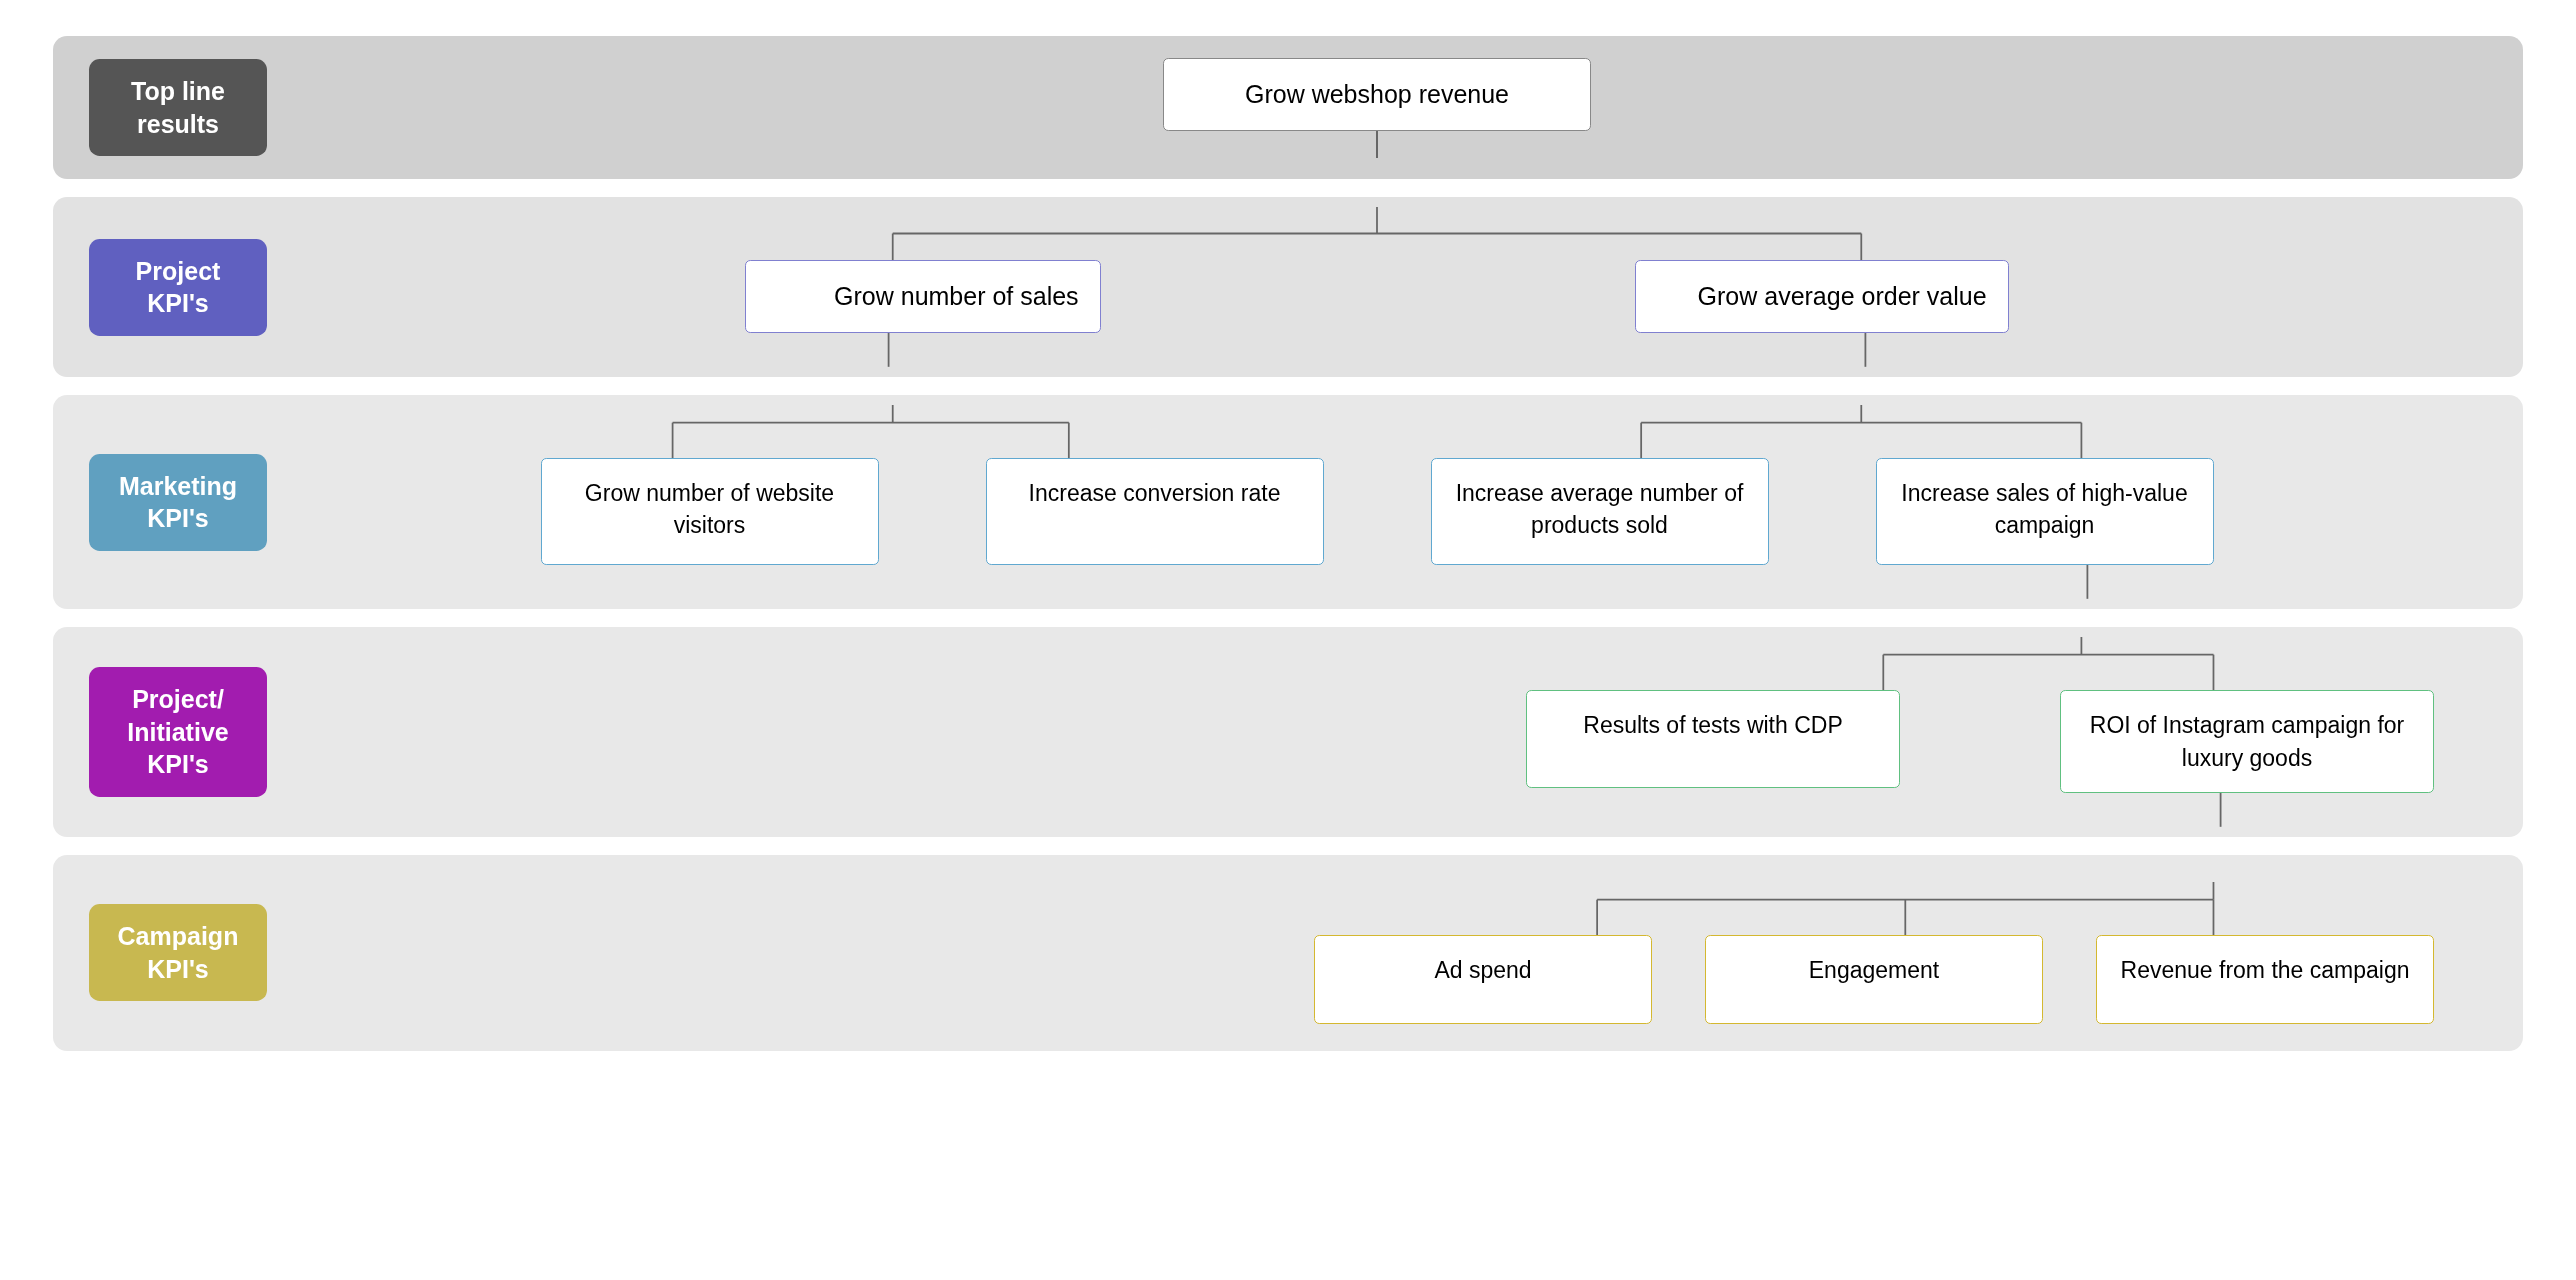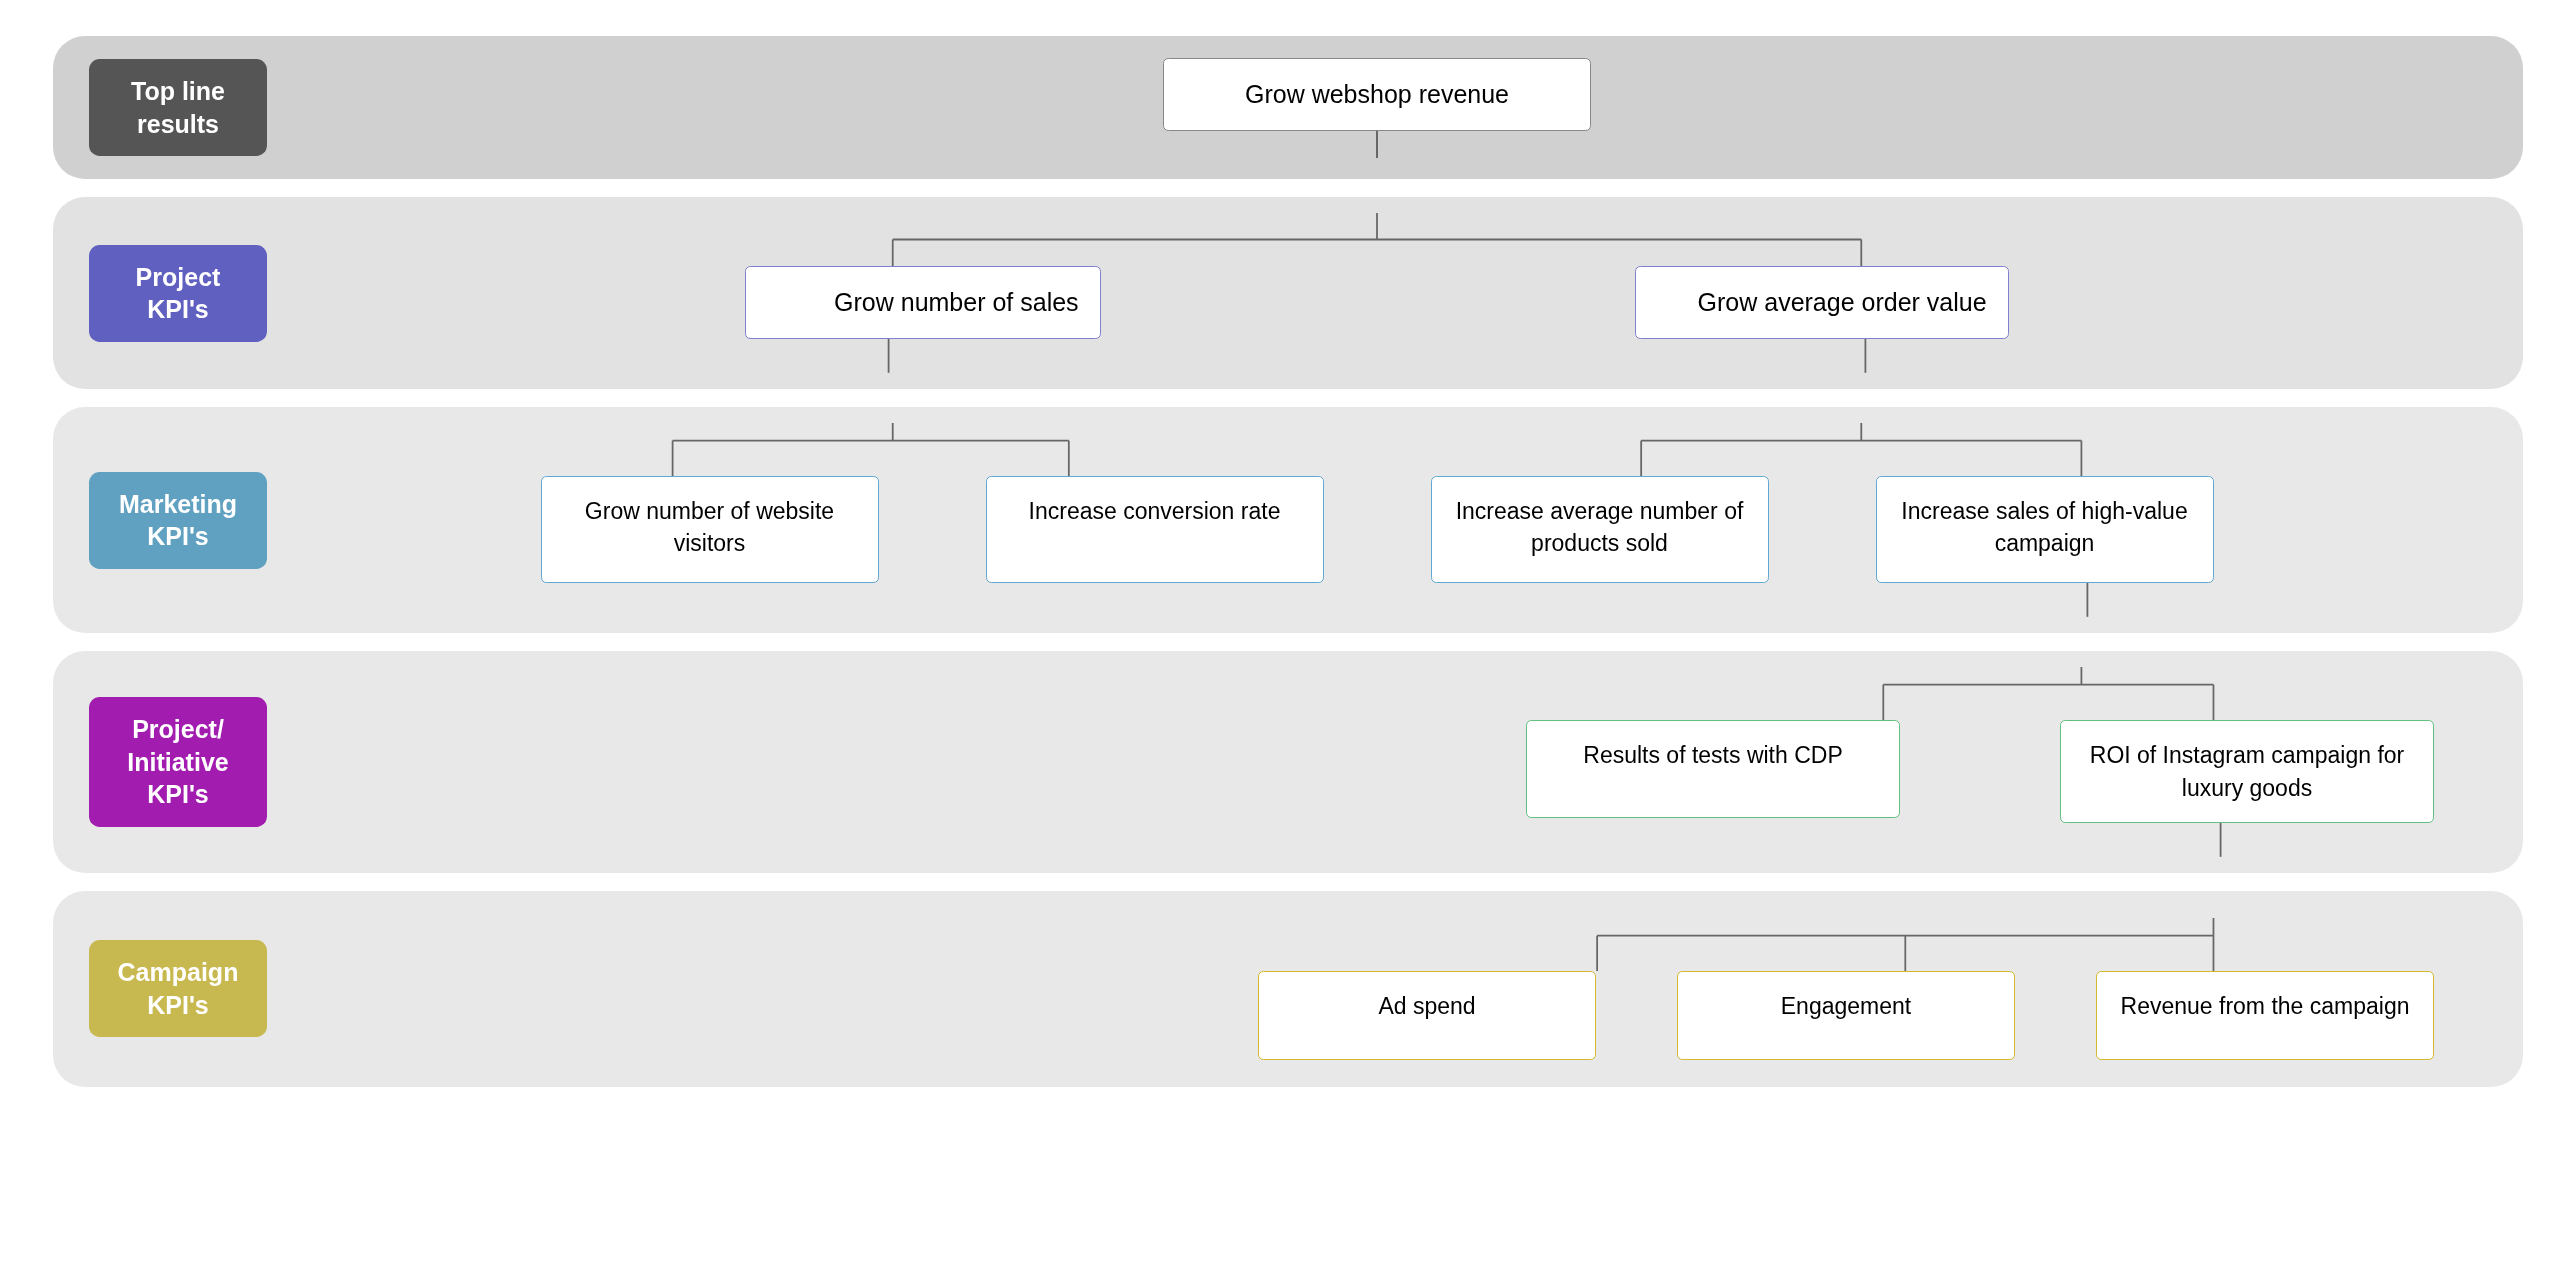--- a/index.html
+++ b/index.html
@@ -16,22 +16,22 @@
       padding: 36px 53px;
       display: flex;
       flex-direction: column;
       gap: 18px;
     }
 
     
     .band {
       display: flex;
       align-items: center;
-      border-radius: 32px;
-      padding: 16px 36px;
+      border-radius: 14px;
+      padding: 10px 36px;
       position: relative;
       min-height: 160px;
     }
 
     .band-label {
       width: 178px;
       min-width: 178px;
       border-radius: 10.7px;
       padding: 16px 18px;
       font-size: 25px;
@@ -175,21 +175,21 @@
     <div class="band-content">
       <div style="position:relative; width:100%; display:flex; flex-direction:column; align-items:center;">
 
         <svg width="100%" height="53" style="overflow:visible; display:block;" viewBox="0 0 2492 60">
           <line x1="88%" y1="0" x2="88%" y2="20" stroke="#666" stroke-width="2"></line>
           <line x1="60%" y1="20" x2="88%" y2="20" stroke="#666" stroke-width="2"></line>
           <line x1="60%" y1="20" x2="60%" y2="60" stroke="#666" stroke-width="2"></line>
           <line x1="74%" y1="20" x2="74%" y2="60" stroke="#666" stroke-width="2"></line>
           <line x1="88%" y1="20" x2="88%" y2="60" stroke="#666" stroke-width="2"></line>
         </svg>
-        <div style="display:flex; gap:81px; align-items:center; justify-content:flex-end; width:100%; padding:0 53px;">
+        <div style="display:flex; gap:53px; align-items:center; justify-content:flex-end; width:100%; padding:0 53px;">
           <div style="width:178px;"></div>
           <div class="node-box yellow-border" style="width:338px; font-size:23px; min-height:89px;">Ad spend</div>
           <div class="node-box yellow-border" style="width:338px; font-size:23px; min-height:89px;">Engagement</div>
           <div class="node-box yellow-border" style="width:338px; font-size:23px; min-height:89px;">Revenue from the campaign</div>
         </div>
       </div>
     </div>
   </div>
 
 </div>

